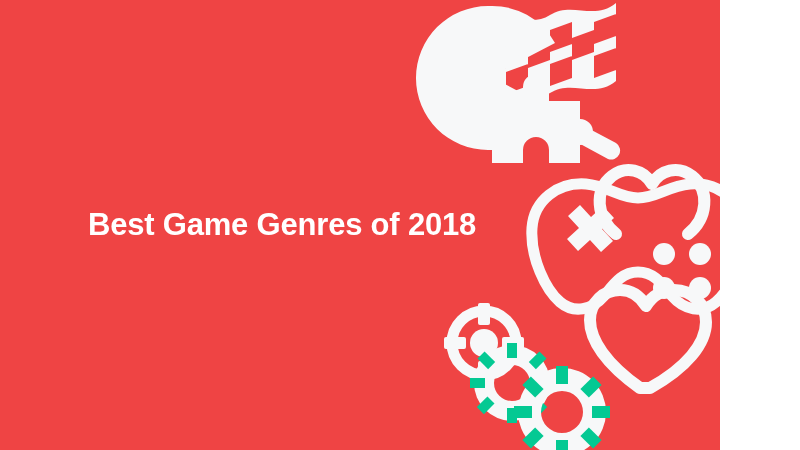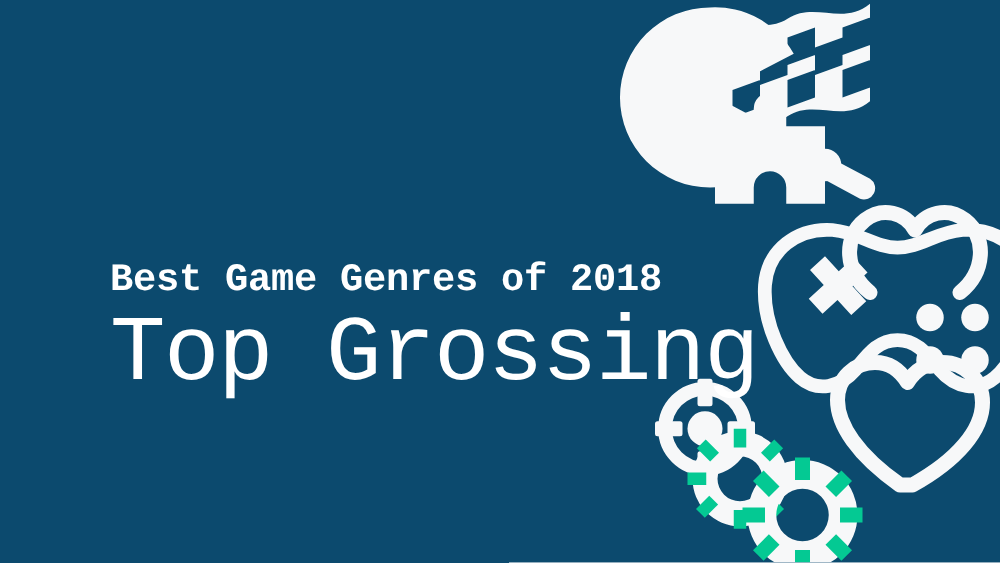--- a/index.html
+++ b/index.html
@@ -3,25 +3,25 @@
 <meta charset="utf-8">
 <title>Best Game Genres of 2018 — Top Grossing</title>
 <style>
   html, body {
     margin: 0;
     padding: 0;
     background: #ffffff;
   }
   #slide {
     position: relative;
-    width: 800px;
+    width: 720px;
     height: 450px;
     overflow: hidden;
-    background: #0c4a6e;
-    font-family: Liberation Mono, monospace;
+    background: #ef4444;
+    font-family: Liberation Sans, sans-serif;
   }
   #icon-cluster {
     position: absolute;
     top: 0;
     right: 0;
     width: 310px;
     height: 450px;
     pointer-events: none;
   }
   #icon-cluster svg {
@@ -195,16 +195,15 @@
           <rect x="117" y="429" width="12" height="18" fill="#04c993" transform="rotate(45 123 438)"></rect>
           <rect x="175" y="429" width="12" height="18" fill="#04c993" transform="rotate(-45 181 438)"></rect>
         </g>
 
       </g>
     </svg>
   </div>
 
   <div id="text-block">
     <p class="eyebrow">Best Game Genres of 2018</p>
-    <h1 class="headline">Top Grossing</h1>
   </div>
 
 </div>
 
 </body></html>

